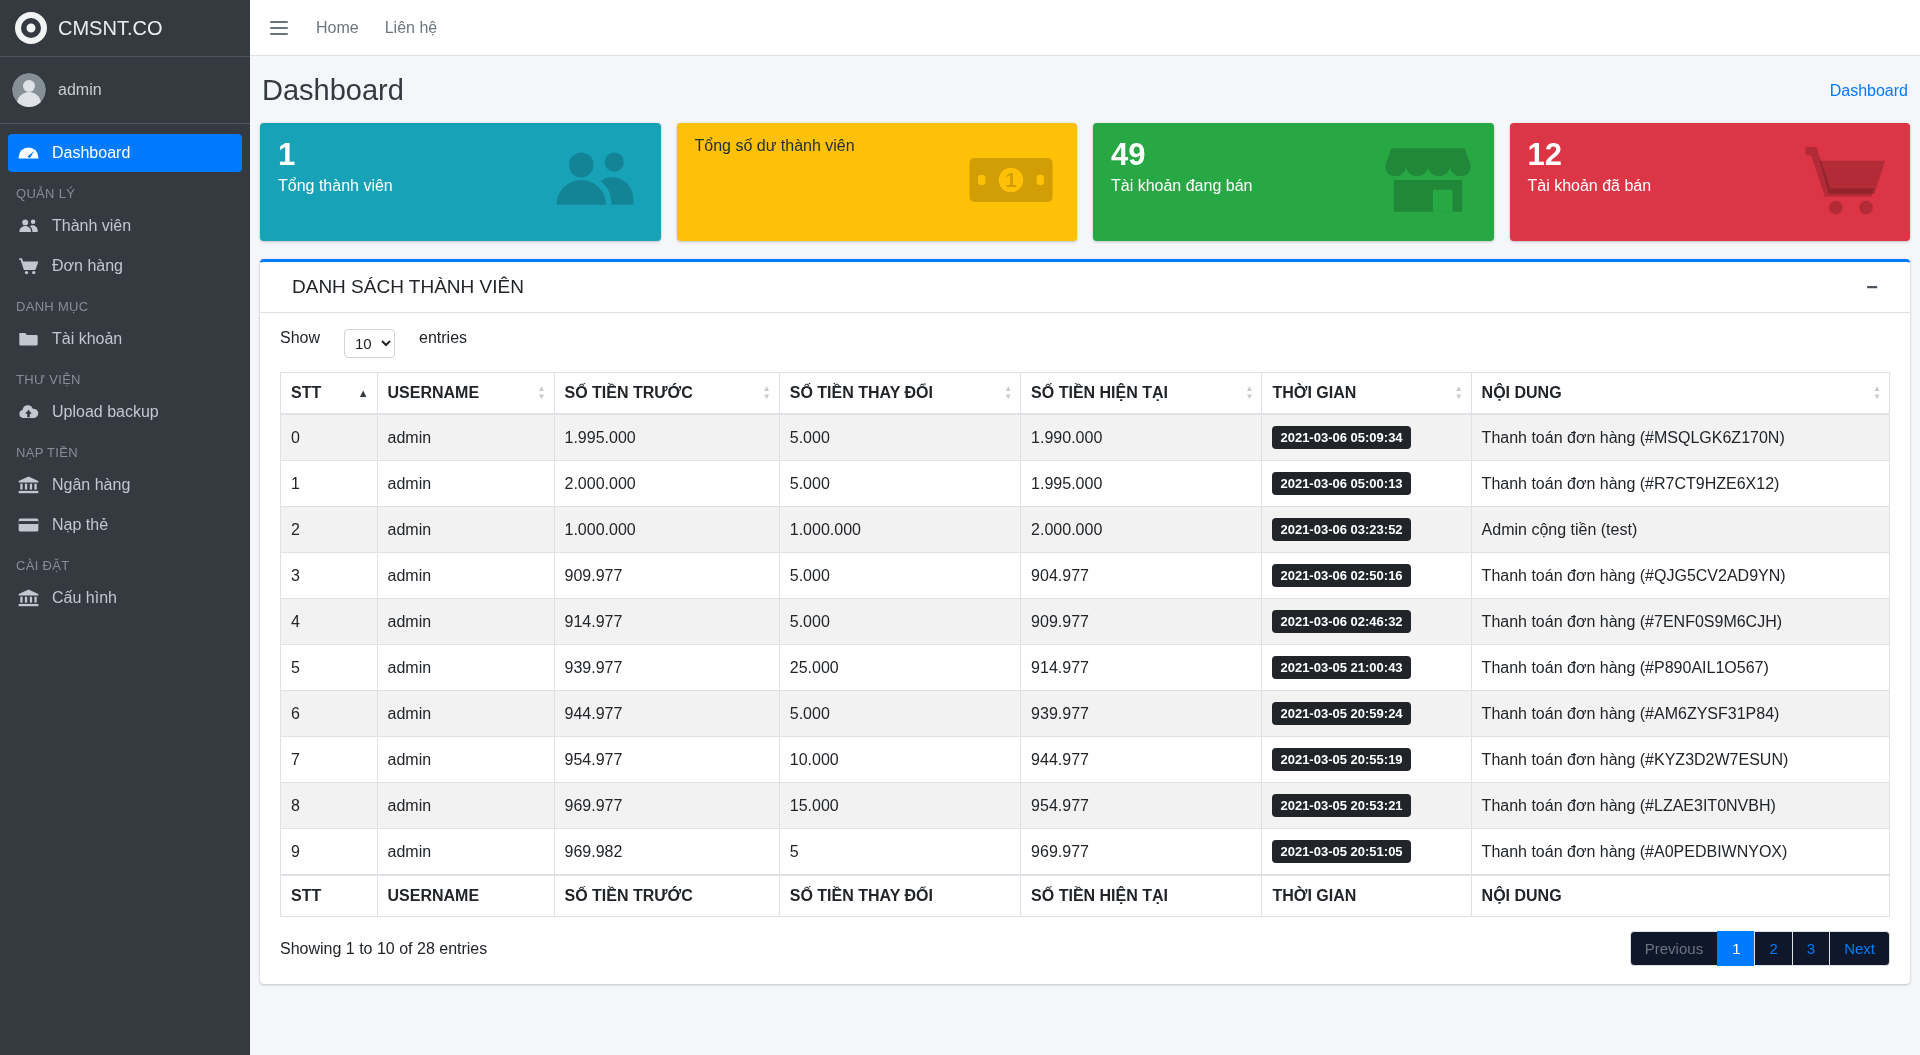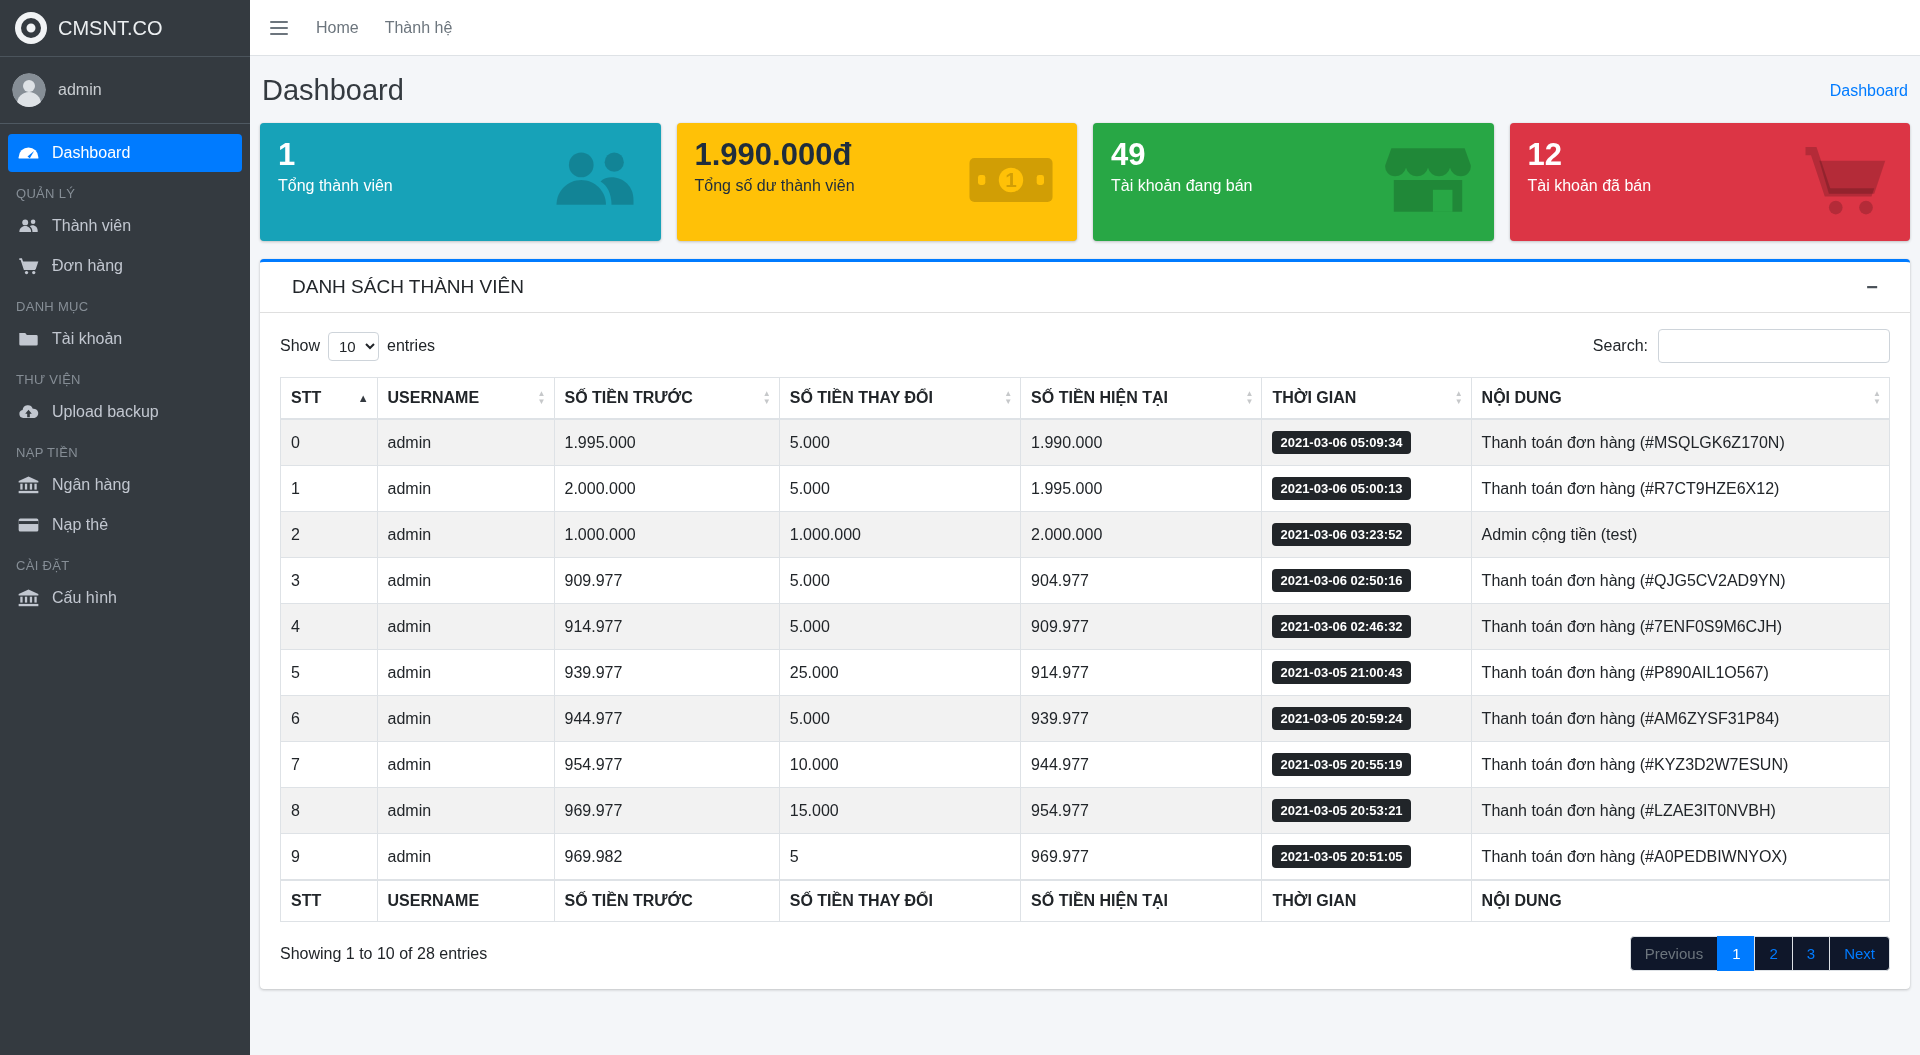--- a/index.html
+++ b/index.html
@@ -42,21 +42,21 @@
   .stat-icon svg { width:88px; height:74px; fill:currentColor; }
 
   
   .panel { background:#fff; border-top:3px solid #007bff; border-radius:4px; box-shadow:0 0 1px rgba(0,0,0,.125), 0 1px 3px rgba(0,0,0,.2); }
   .panel-header { padding:14px 32px; border-bottom:1px solid rgba(0,0,0,.125); display:flex; justify-content:space-between; align-items:center; }
   .panel-header h2 { font-size:19px; font-weight:400; color:#212529; }
   .collapse-btn { border:none; background:none; color:#495057; font-size:20px; font-weight:700; cursor:pointer; line-height:1; }
   .panel-body { padding:16px 20px 18px; }
 
   .table-controls { display:flex; justify-content:space-between; align-items:center; margin-bottom:14px; }
-  .show-entries { display:flex; align-items:center; gap:8px; color:#212529; }
+  .show-entries { display:flex; align-items:flex-start; gap:24px; color:#212529; }
   .show-entries select { font-family:inherit; font-size:15px; padding:4px 6px; border:1px solid #ced4da; border-radius:4px; background:#fff; color:#212529; cursor:pointer; }
   .search-box { display:flex; align-items:center; gap:10px; }
   .search-box input { width:232px; height:34px; border:1px solid #ced4da; border-radius:4px; padding:0 10px; font-family:inherit; font-size:15px; }
 
   table { width:100%; border-collapse:collapse; font-size:16px; }
   th, td { border:1px solid #dee2e6; padding:11px 10px; text-align:left; vertical-align:middle; }
   thead th { border-bottom-width:2px; font-weight:700; position:relative; padding-right:28px; cursor:pointer; }
   tfoot th { border-top-width:2px; font-weight:700; }
   tbody tr:nth-child(odd) { background:rgba(0,0,0,.05); }
   th:nth-child(1), td:nth-child(1) { width:6%; }
@@ -197,21 +197,21 @@
 
   <div class="main">
 
     <header class="navbar">
       <span class="hamburger">
           <i></i>
           <i></i>
           <i></i>
         </span>
       <a class="nav-link">Home</a>
-      <a class="nav-link">Thành hệ</a>
+      <a class="nav-link">Liên hệ</a>
     </header>
 
     <main class="content">
 
       <div class="content-header">
         <h1>Dashboard</h1>
         <a class="breadcrumb">Dashboard</a>
       </div>
 
       <div class="cards-row">
@@ -219,21 +219,20 @@
             <div class="stat-value">1</div>
             <div class="stat-label">Tổng thành viên</div>
             <span class="stat-icon"><svg viewBox="0 0 64 48">
                 <circle cx="22" cy="13" r="9"></circle>
                 <path d="M4 42c0-10 8-18 18-18s18 8 18 18z"></path>
                 <circle cx="46" cy="11" r="7"></circle>
                 <path d="M44 22c9 0 16 7 16 16v4H44c0-8-3-14-8-17 2-2 5-3 8-3z"></path>
               </svg></span>
           </div>
           <div class="stat-card" style="background: rgb(255, 193, 7); color: rgb(31, 45, 61); --bg: #ffc107;">
-            <div class="stat-value">1.990.000đ</div>
             <div class="stat-label">Tổng số dư thành viên</div>
             <span class="stat-icon"><svg viewBox="0 0 72 44">
                 <rect x="2" y="4" width="68" height="36" rx="4"></rect>
                 <circle cx="36" cy="22" r="10" fill="var(--bg,#ffc107)"></circle>
                 <text x="36" y="28" font-size="17" font-weight="bold" text-anchor="middle">1</text>
                 <rect x="9" y="18" width="6" height="8" rx="2" fill="var(--bg,#ffc107)"></rect>
                 <rect x="57" y="18" width="6" height="8" rx="2" fill="var(--bg,#ffc107)"></rect>
               </svg></span>
           </div>
           <div class="stat-card" style="background: rgb(40, 167, 69); color: rgb(255, 255, 255); --bg: #28a745;">
@@ -263,24 +262,20 @@
           <button class="collapse-btn">−</button>
         </div>
         <div class="panel-body">
 
           <div class="table-controls">
             <div class="show-entries">
               <span>Show</span>
               <select><option>10</option></select>
               <span>entries</span>
             </div>
-            <div class="search-box">
-              <label>Search:</label>
-              <input type="text" style="">
-            </div>
           </div>
 
           <table>
             <thead>
                 <tr>
                   <th><span>STT</span><span class="sorters">
                       <span class="on">▲</span>
                     </span></th>
                   <th><span>USERNAME</span><span class="sorters">
                       <span>▲</span>

